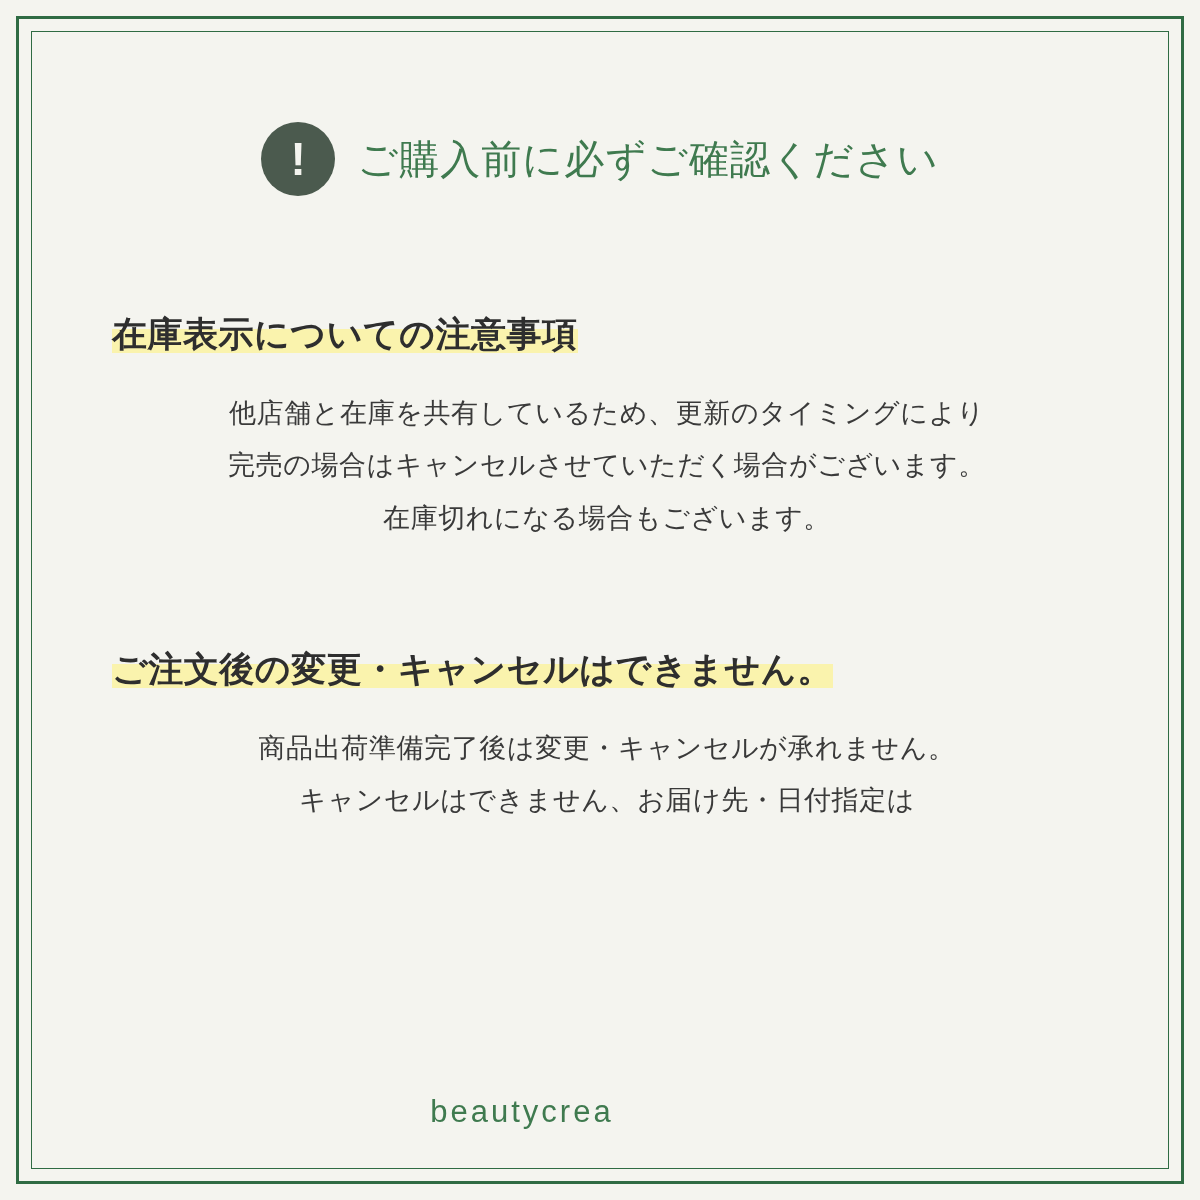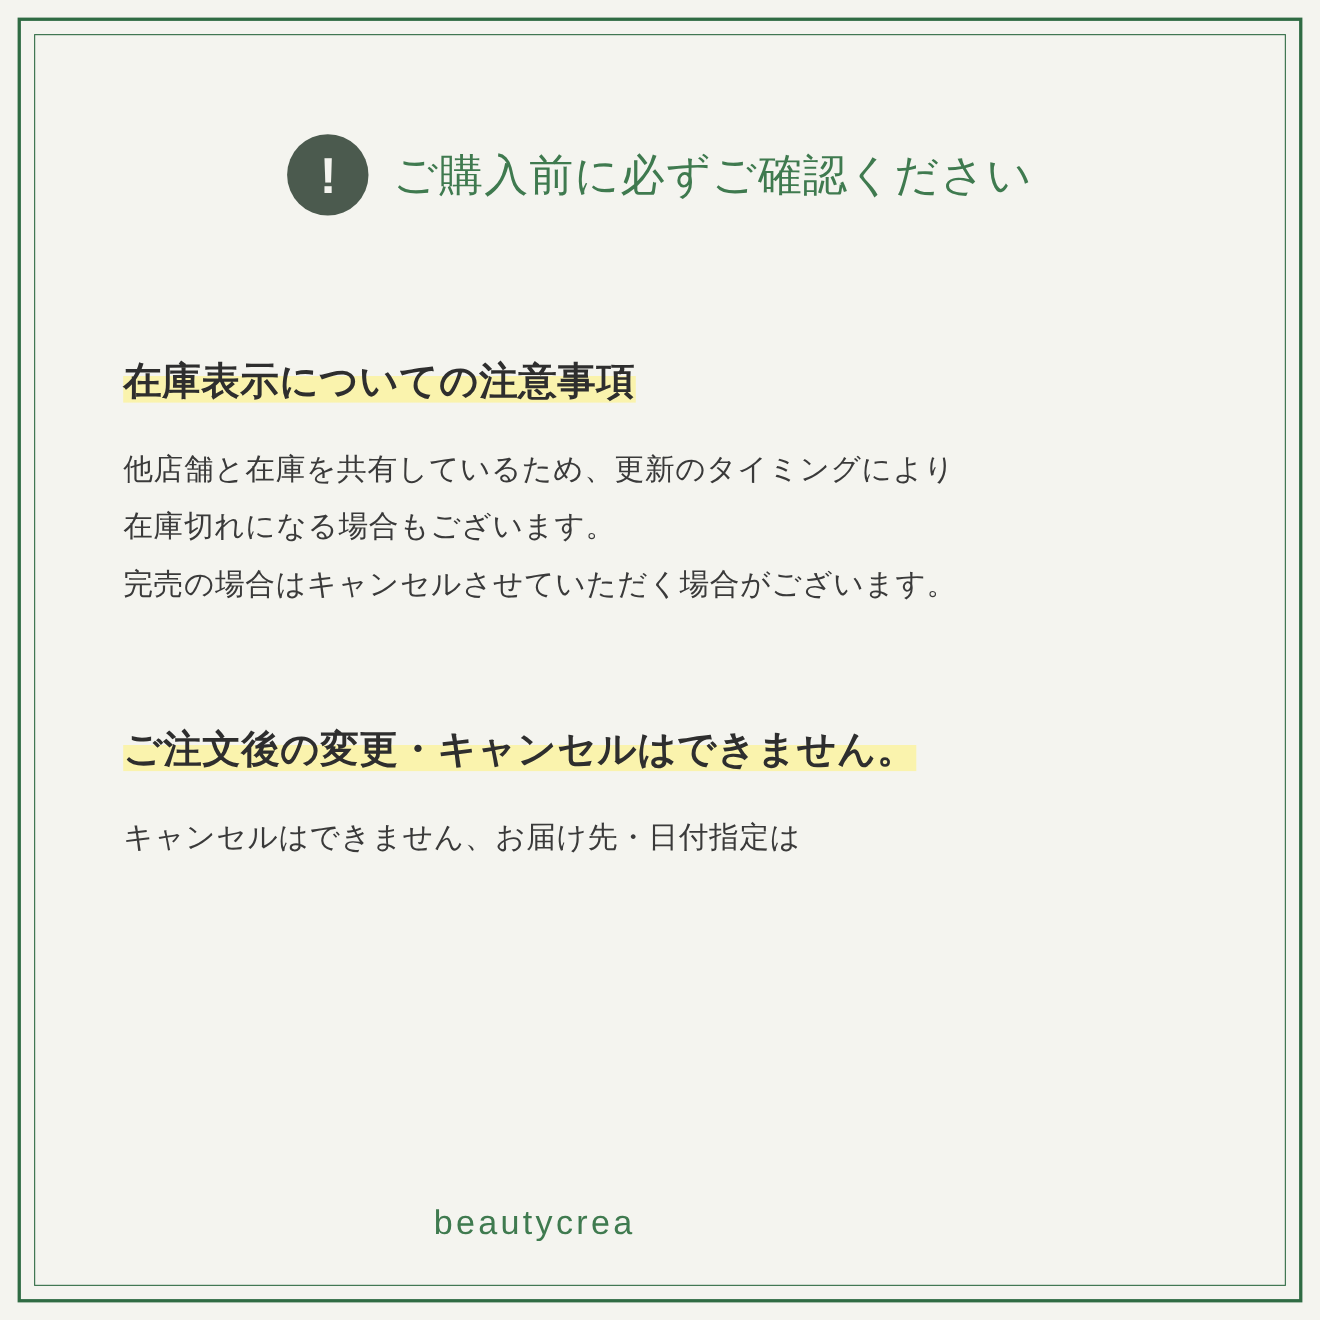--- a/index.html
+++ b/index.html
@@ -94,41 +94,43 @@
   .sec-heading {
     display: inline;
     font-size: 35px;
     font-weight: bold;
     color: #2e2e2e;
     background: linear-gradient(to top, #faf3ad 0%, #faf3ad 62%, rgba(250,243,173,0) 62%);
     line-height: 1.5;
     letter-spacing: 0.5px;
   }
   .sec-heading-wrap {
-    margin: 16px 0 26px 0;
+    margin: 3px 0 26px 0;
   }
   .body-line {
     font-size: 27px;
     color: #3a3a3a;
     line-height: 1.95;
     letter-spacing: 0.6px;
     white-space: nowrap;
+    text-align: center;
   }
 
   
   .brand {
     position: absolute;
     left: 0;
     top: 1094px;
     width: 972px;
     text-align: center;
     font-size: 31px;
     color: #3f7a4f;
     letter-spacing: 3px;
     font-weight: 500;
+    padding-left: 36px;
   }
 </style>
 </head>
 <body>
 
 <div class="page">
 
   <div class="frame-outer"></div>
   <div class="frame-inner"></div>
 
@@ -137,27 +139,28 @@
     <div class="header">
       <div class="excl-badge">!</div>
       <div class="header-title">ご購入前に必ずご確認ください</div>
     </div>
 
     <div class="section section-1">
       <div class="sec-heading-wrap">
         <span class="sec-heading">在庫表示についての注意事項</span>
       </div>
       <div class="body-line">他店舗と在庫を共有しているため、更新のタイミングにより</div>
+      <div class="body-line">完売の場合はキャンセルさせていただく場合がございます。</div>
       <div class="body-line">在庫切れになる場合もございます。</div>
-      <div class="body-line">完売の場合はキャンセルさせていただく場合がございます。</div>
     </div>
 
     <div class="section section-2">
       <div class="sec-heading-wrap">
         <span class="sec-heading">ご注文後の変更・キャンセルはできません。</span>
       </div>
+      <div class="body-line">商品出荷準備完了後は変更・キャンセルが承れません。</div>
       <div class="body-line">キャンセルはできません、お届け先・日付指定は</div>
     </div>
 
     <div class="brand">beautycrea</div>
 
   </div>
 </div>
 
 </body></html>

